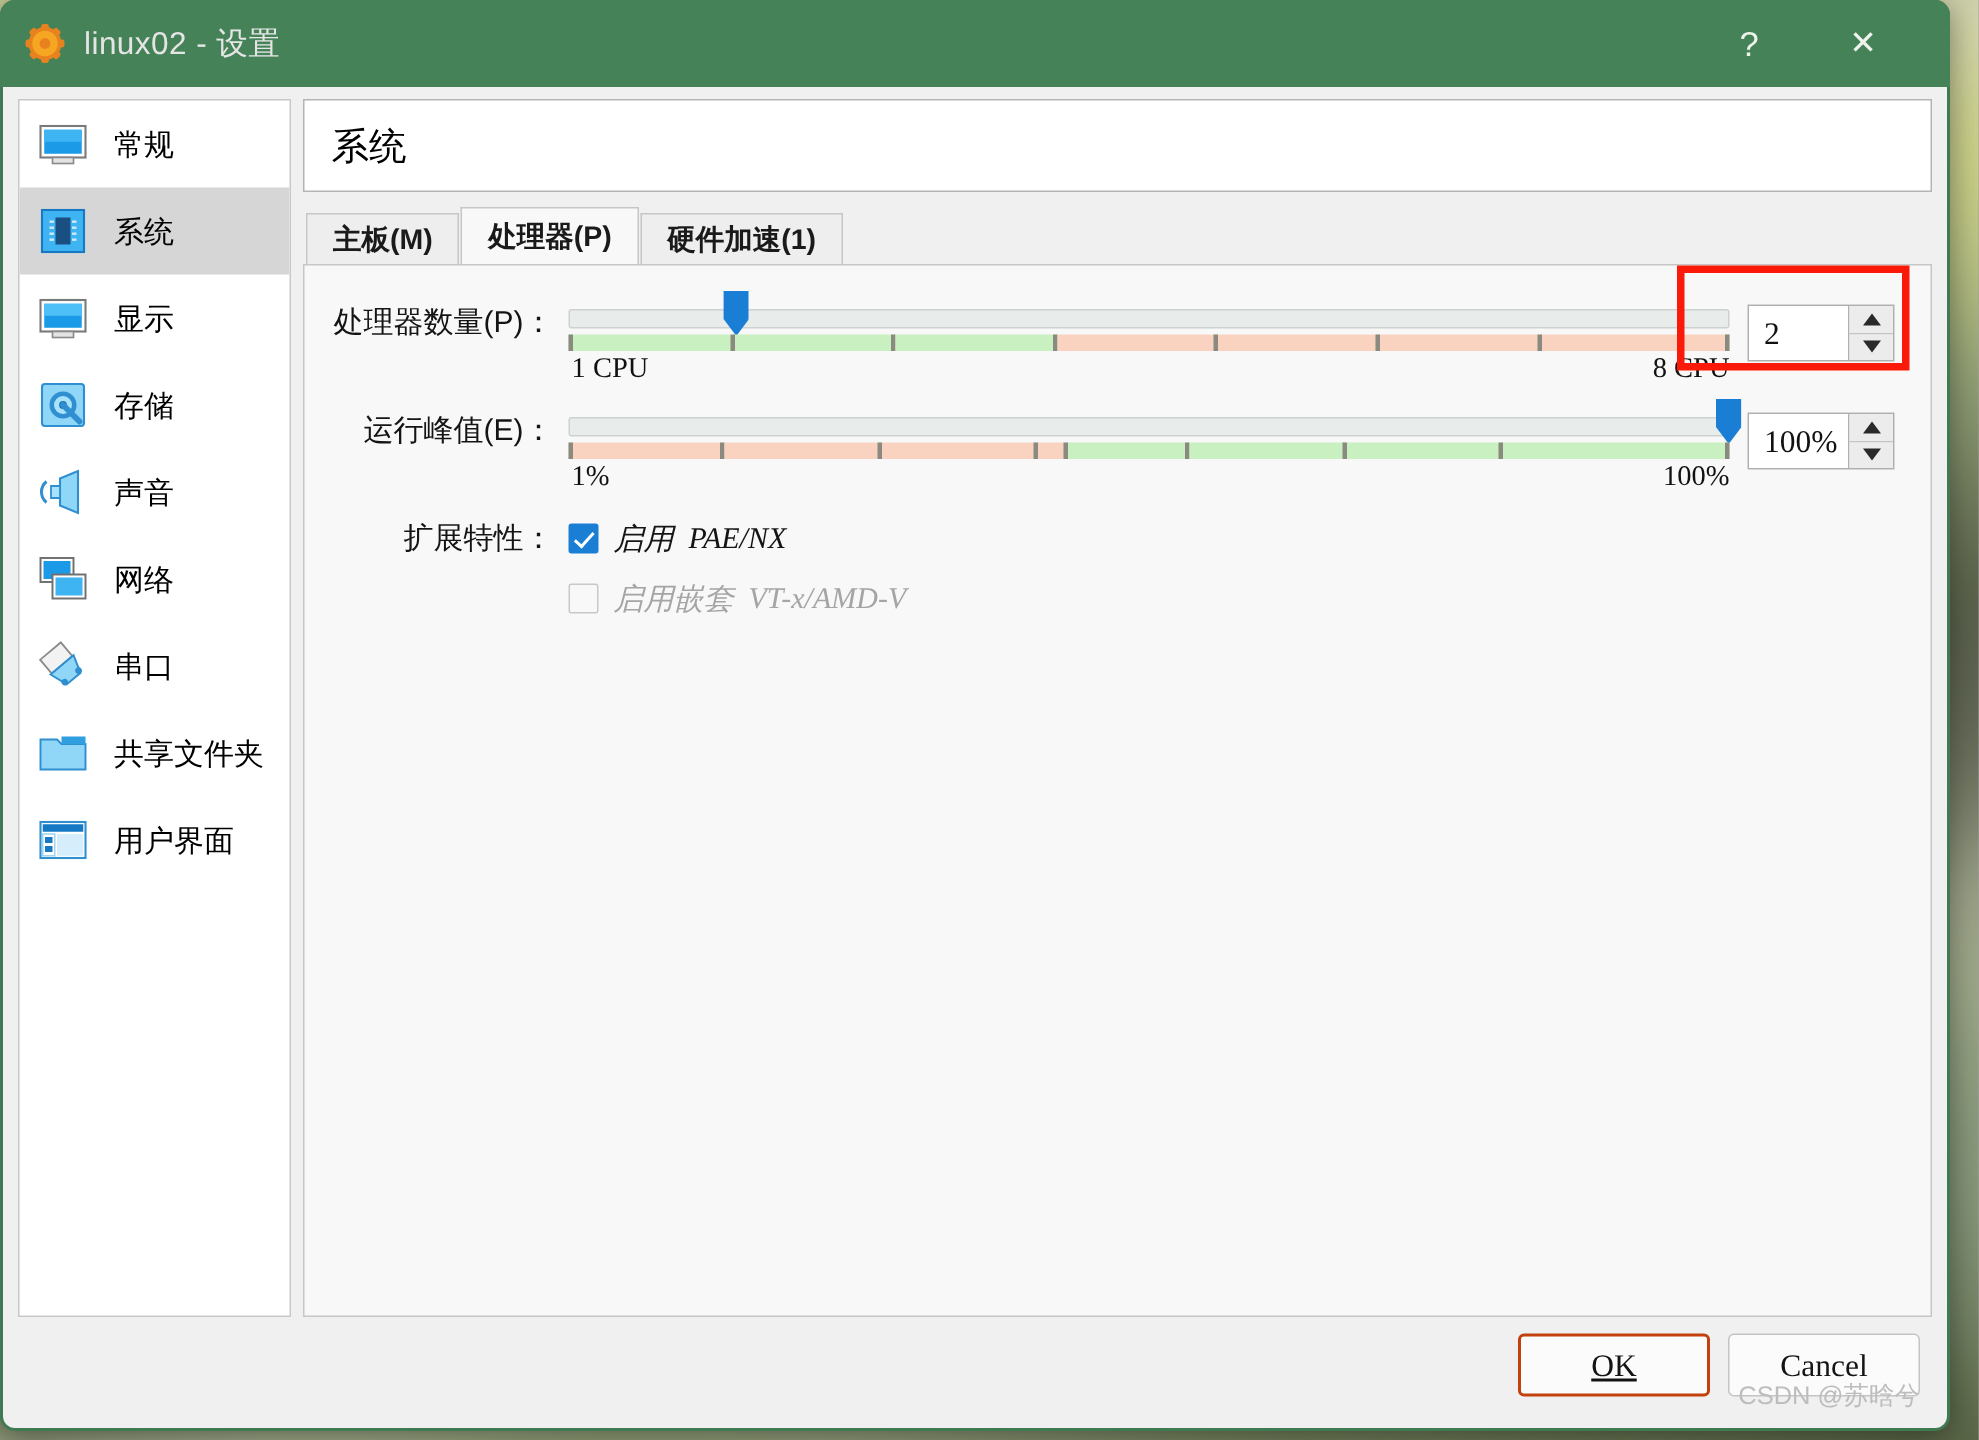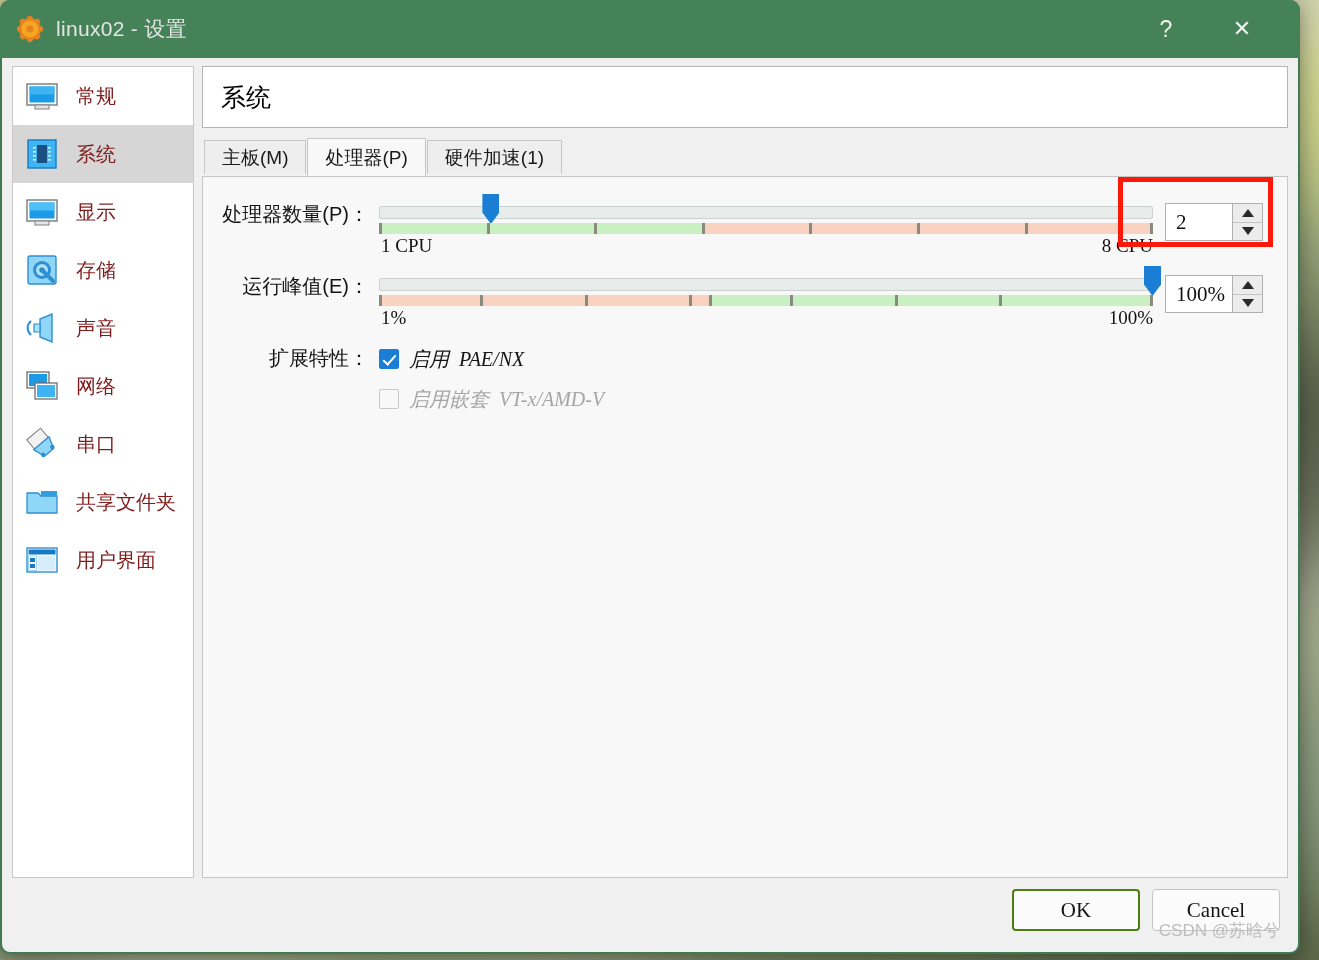--- a/index.html
+++ b/index.html
@@ -111,21 +111,21 @@
     display: flex;
     align-items: center;
     height: 58px;
     padding-left: 9px;
     gap: 14px;
     cursor: default;
   }
   .nav-item.selected { background: #d6d6d6; }
   .nav-label {
     font-size: 20px;
-    color: #7f1d1d;
+    color: #000000;
     white-space: nowrap;
   }
   .nav-icon { width: 40px; height: 40px; flex: 0 0 40px; }
   .nav-icon svg { display: block; }
 
   
   #main {
     flex: 1;
     display: flex;
     flex-direction: column;
@@ -138,23 +138,24 @@
     display: flex;
     align-items: center;
     padding-left: 18px;
     margin-bottom: 10px;
   }
   #page-title { font-size: 25px; color: #000; }
 
   
   #tabbar {
     display: flex;
-    align-items: flex-start;
+    align-items: center;
     height: 38px;
     padding-left: 2px;
+    font-weight: bold;
   }
   .tab {
     height: 34px;
     padding: 0 17px;
     display: flex;
     align-items: center;
     font-size: 19px;
     color: #1a1a1a;
     background: #eeeeee;
     border: 1px solid #c6c6c6;
@@ -368,21 +369,22 @@
     border-radius: 4px;
     display: flex;
     align-items: center;
     justify-content: center;
     font-size: 21px;
     color: #141414;
     font-family: "Liberation Serif", serif;
     cursor: default;
   }
   .dlg-btn.default {
-    border: 2px solid #4d7c0f;
+    border: 2px solid #c2410c;
+    text-decoration: underline;
   }
   #watermark {
     position: absolute;
     right: 8px;
     bottom: 0px;
     font-size: 17px;
     color: #bdbdbd;
     white-space: nowrap;
     pointer-events: none;
   }

